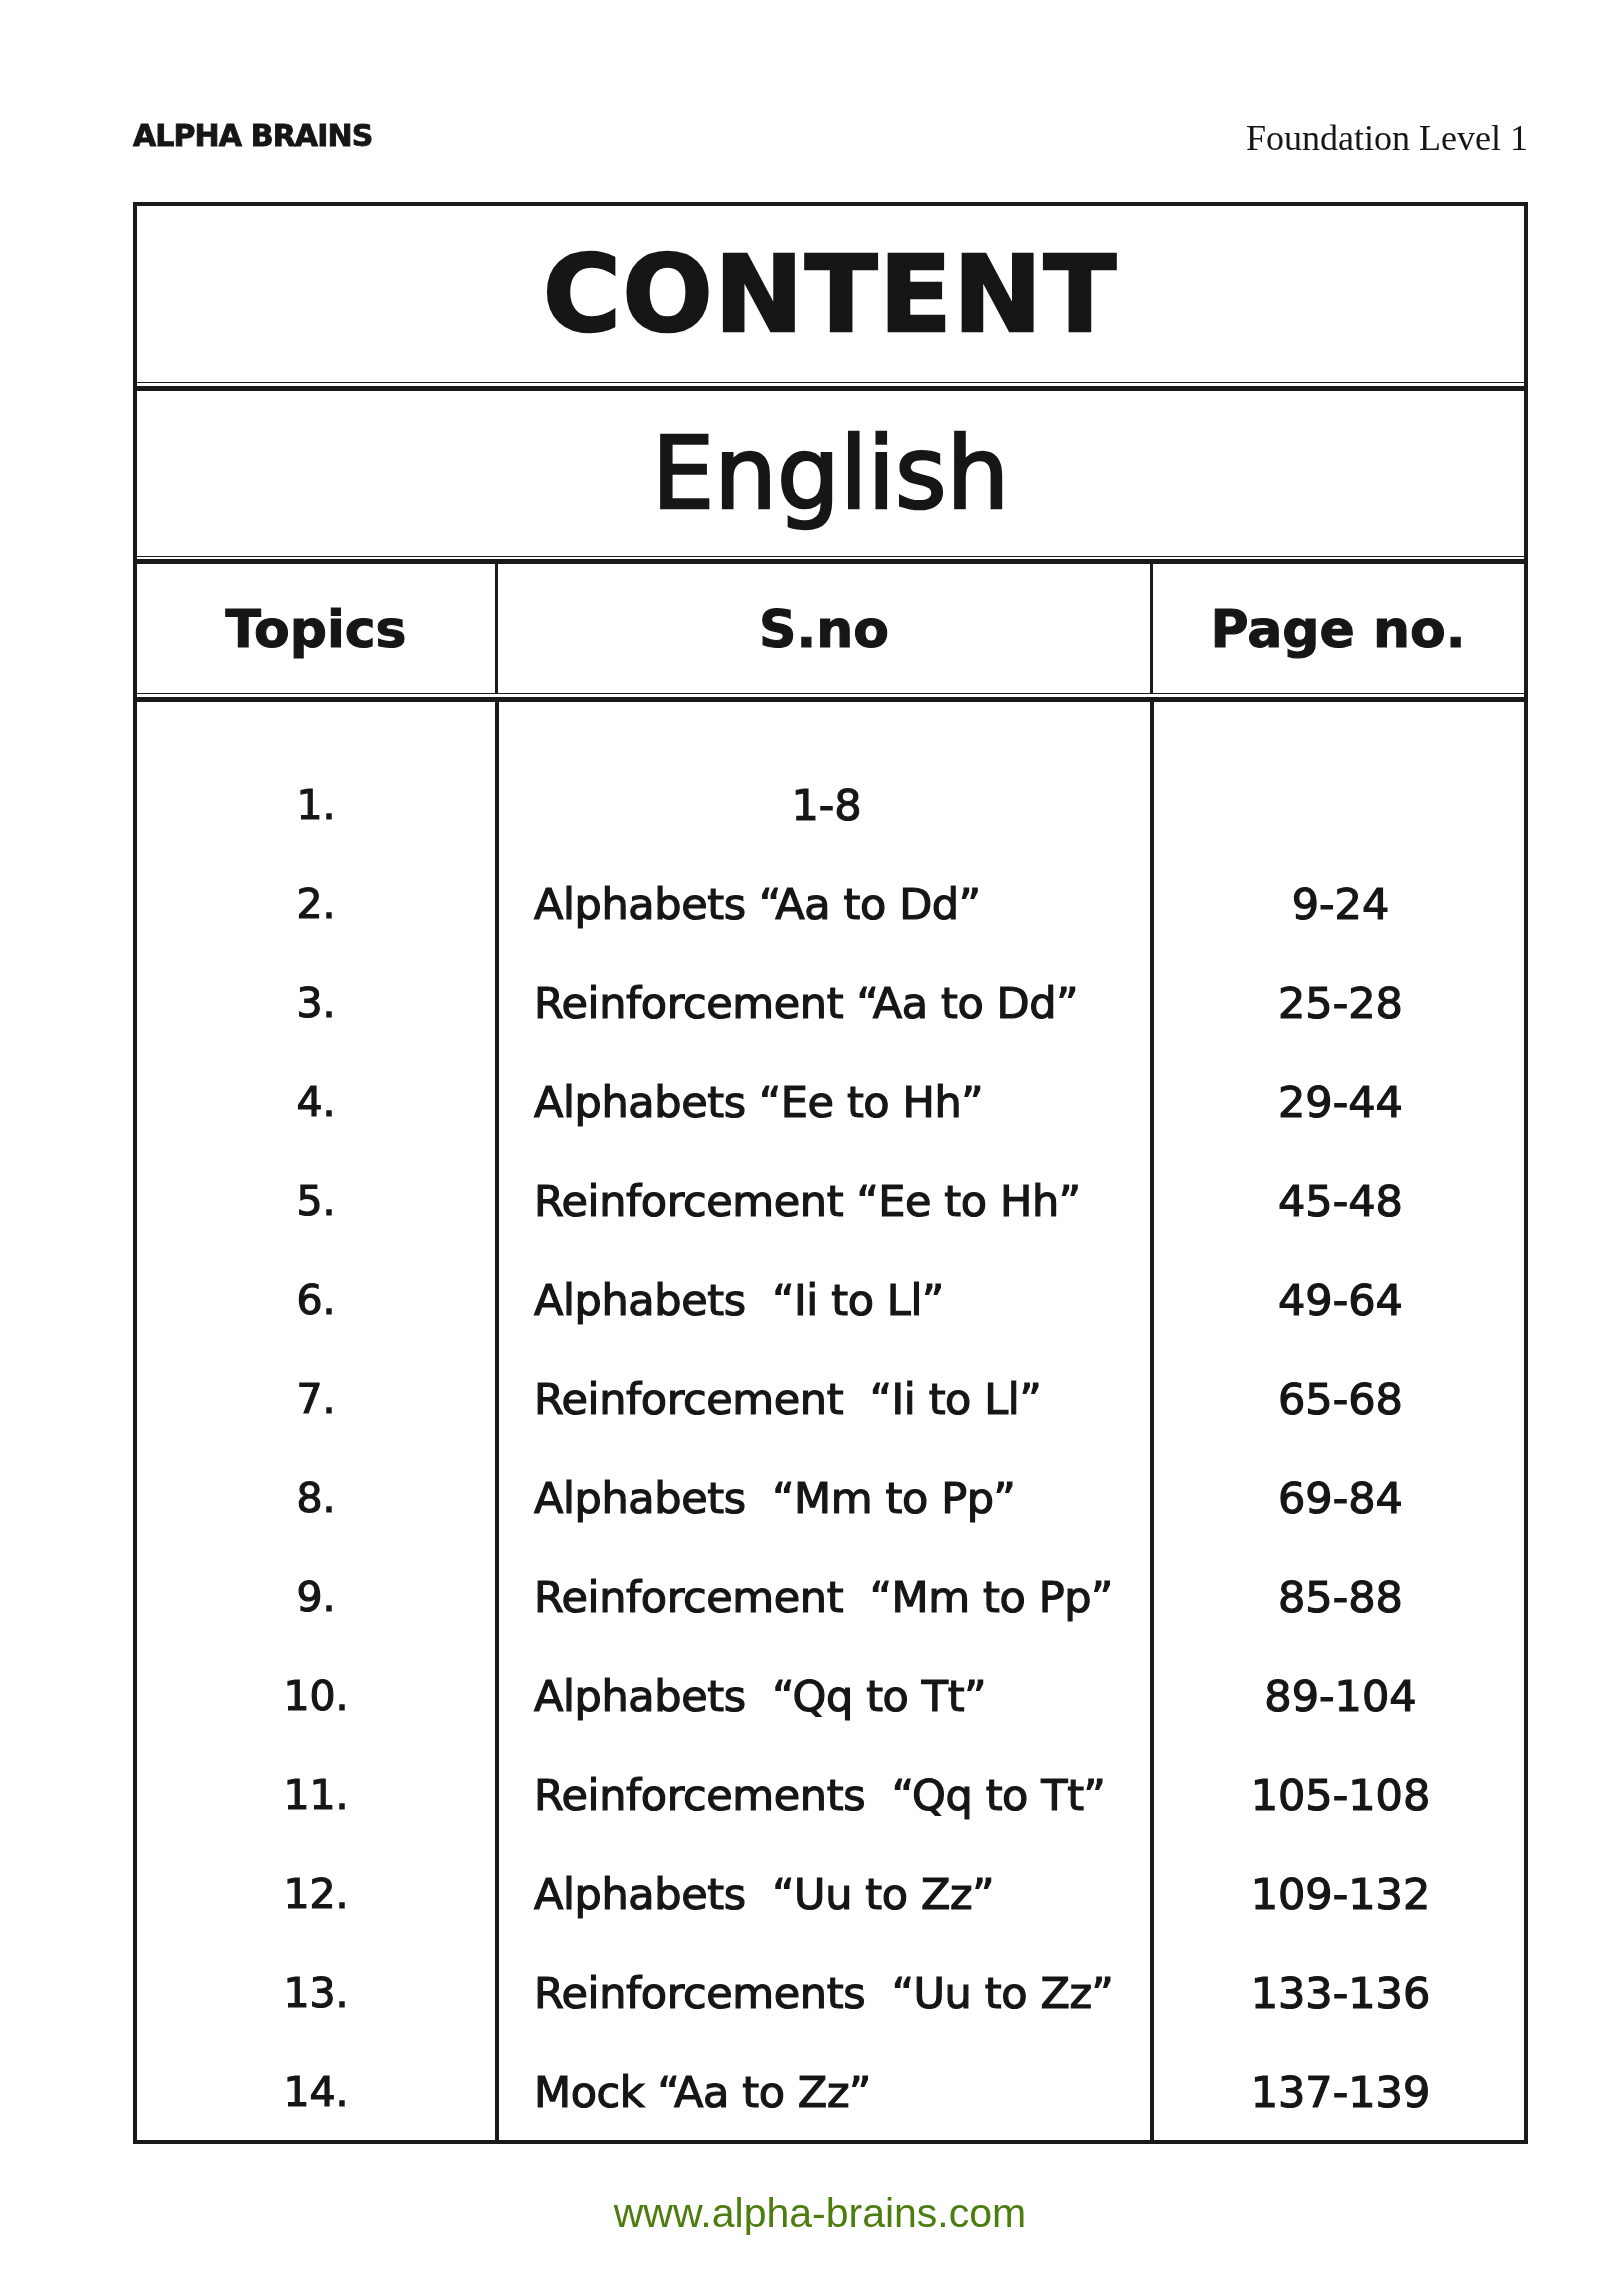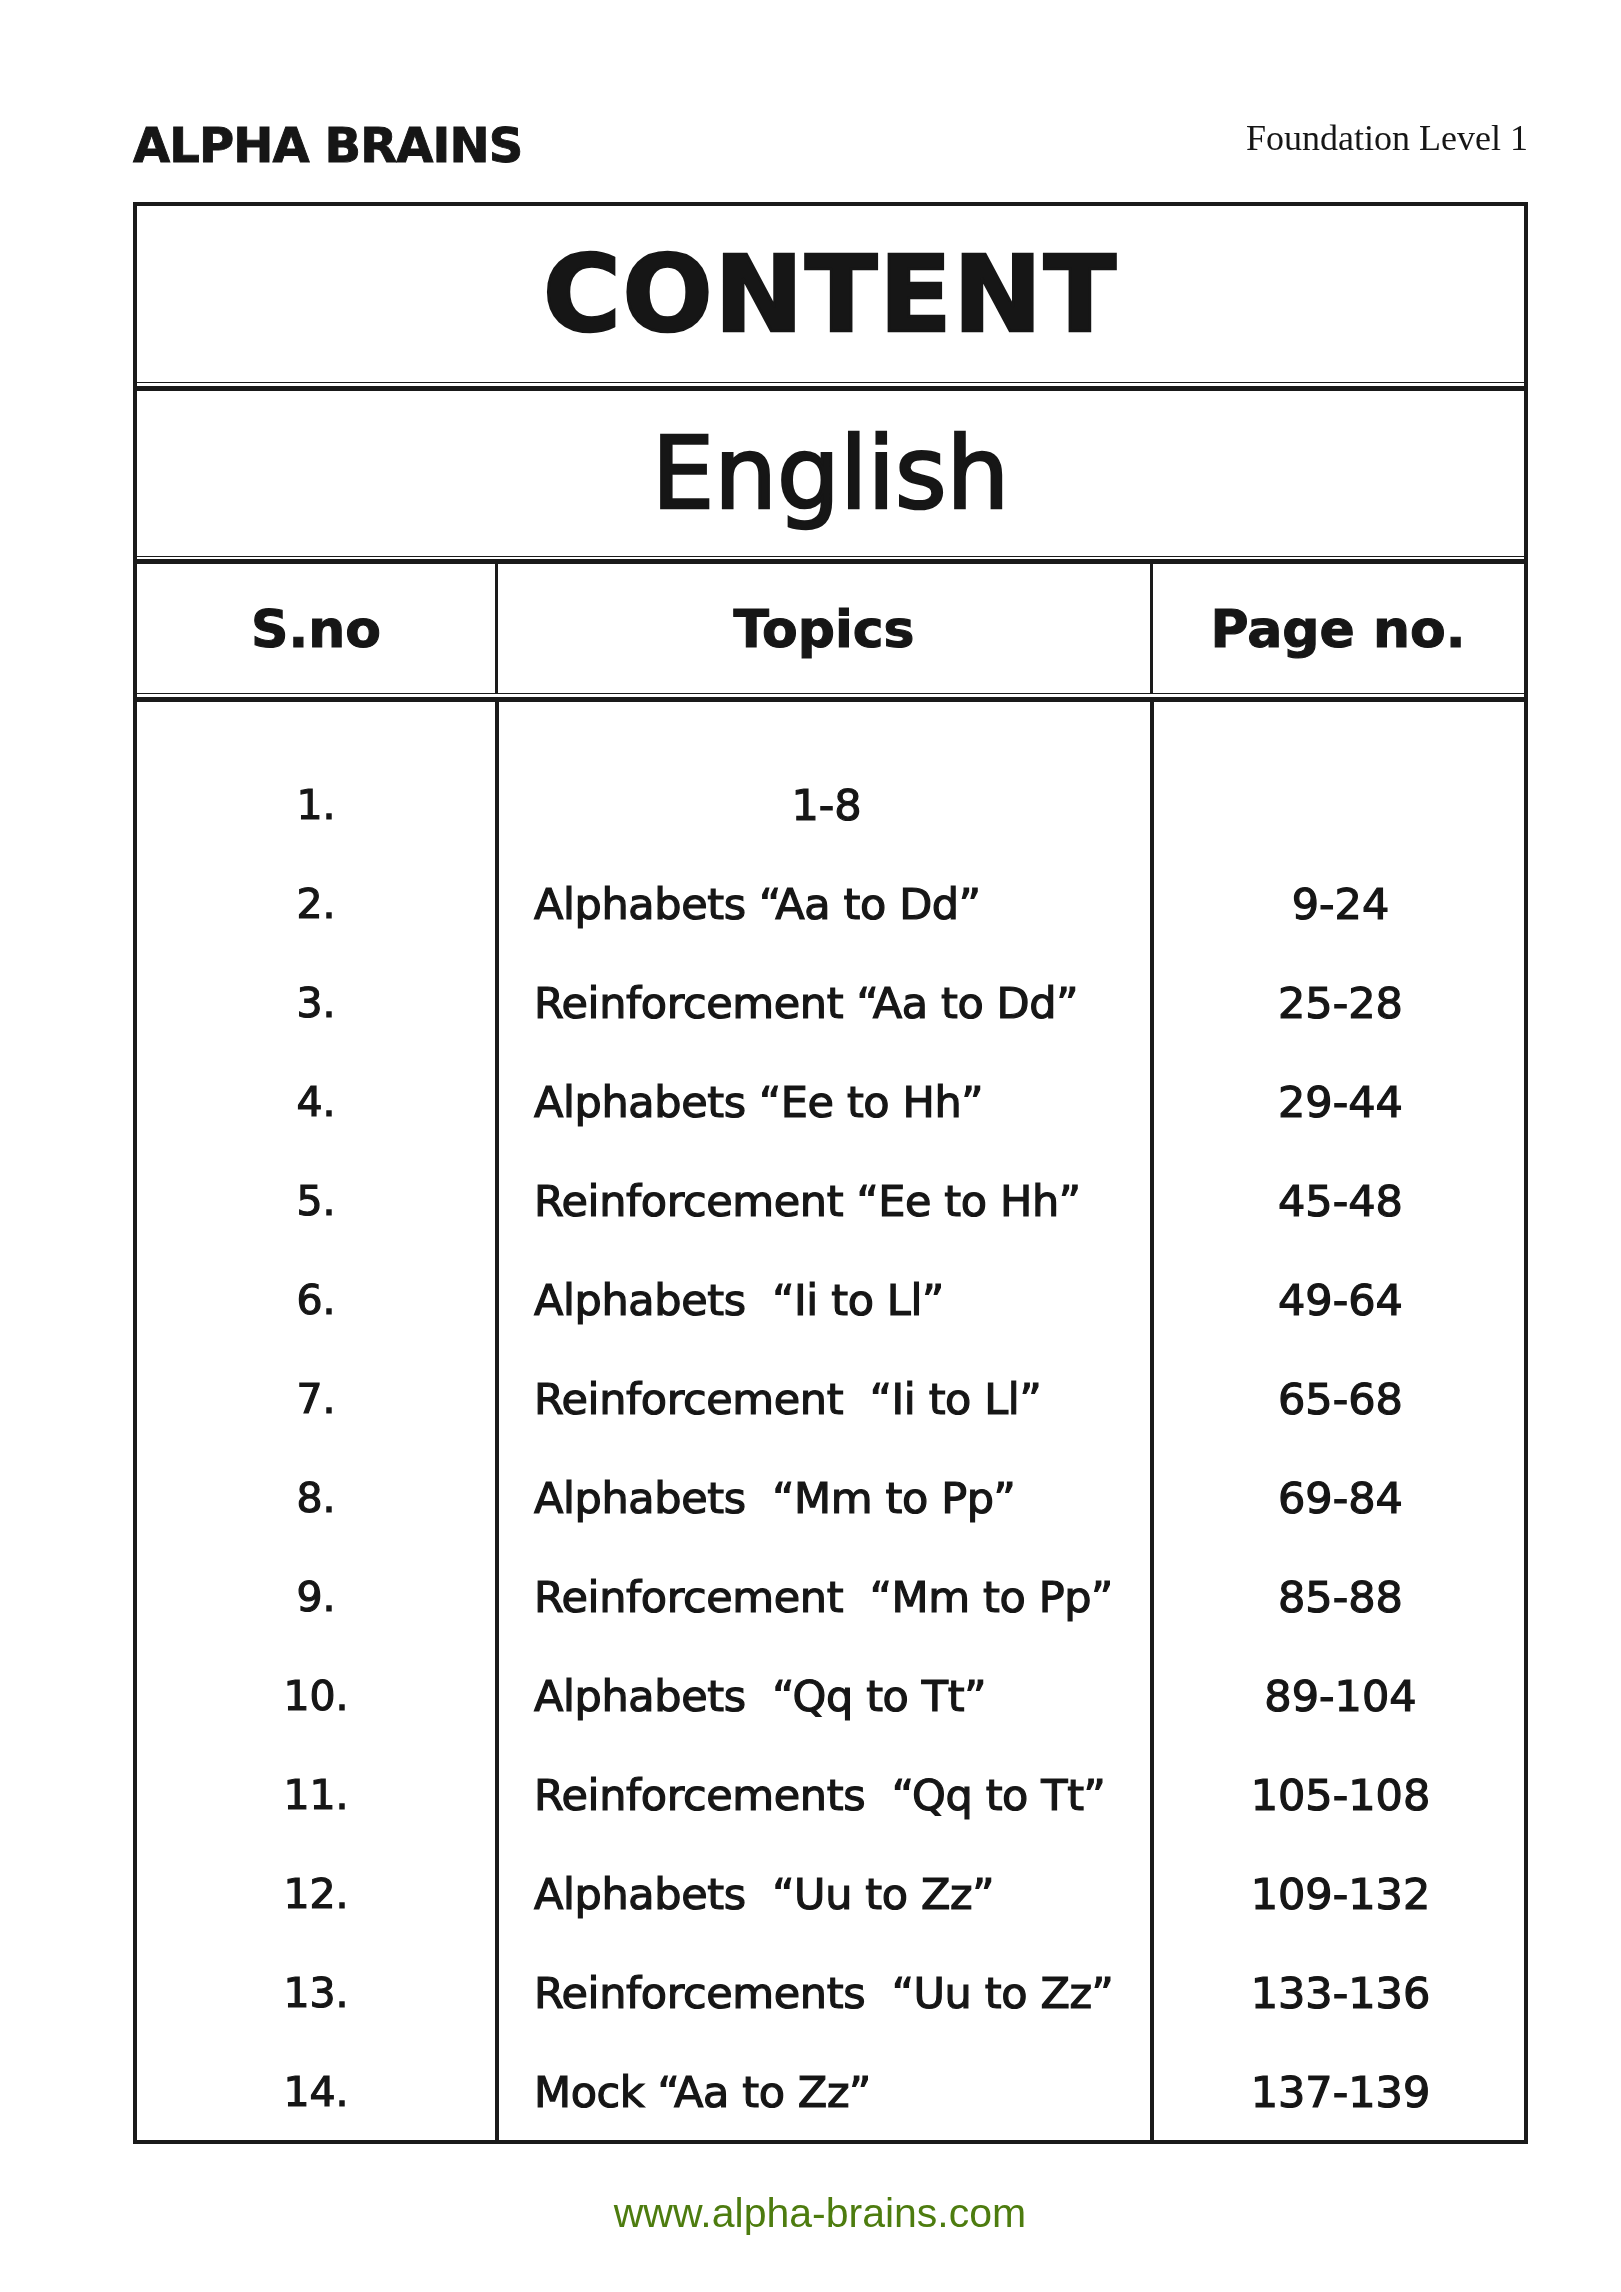--- a/index.html
+++ b/index.html
@@ -24,21 +24,21 @@
     position: absolute;
     left: 133px;
     top: 119px;
     width: 1395px;
     display: flex;
     justify-content: space-between;
     align-items: flex-start;
   }
   .brand {
     font-family: "DejaVu Sans", sans-serif;
-    font-size: 48px;
+    font-size: 30px;
     font-weight: 700;
     letter-spacing: -0.9px;
     -webkit-text-stroke: 0.9px #161616;
     line-height: 1.1;
   }
   .level {
     font-family: Liberation Serif, serif;
     font-size: 36px;
     font-weight: 400;
     line-height: 1.1;
@@ -173,22 +173,22 @@
 
     <div class="row-title">CONTENT</div>
 
     <div class="rule"></div>
 
     <div class="row-subject">English</div>
 
     <div class="rule"></div>
 
     <div class="row-head">
+      <div class="head-cell">Topics</div>
       <div class="head-cell">S.no</div>
-      <div class="head-cell">Topics</div>
       <div class="head-cell">Page no.</div>
     </div>
 
     <div class="rule"></div>
 
     <div class="tbody">
       <div class="vline v1"></div>
       <div class="vline v2"></div>
 
   <div class="body-row">

